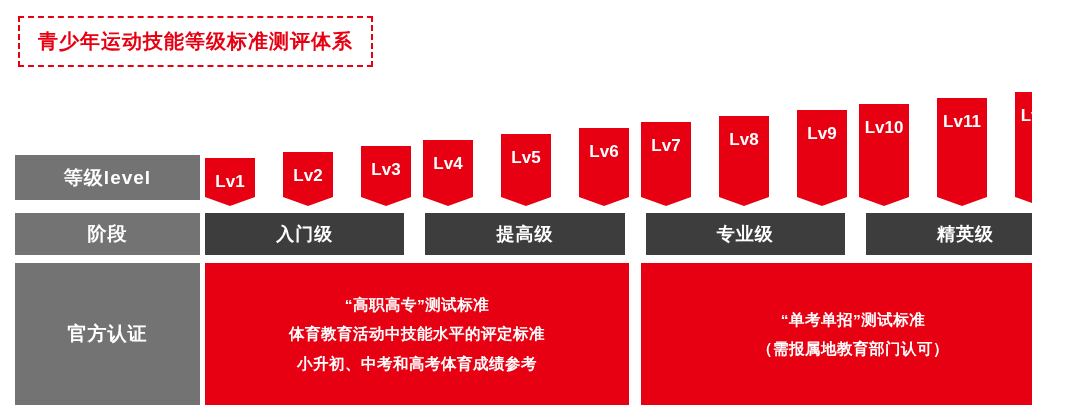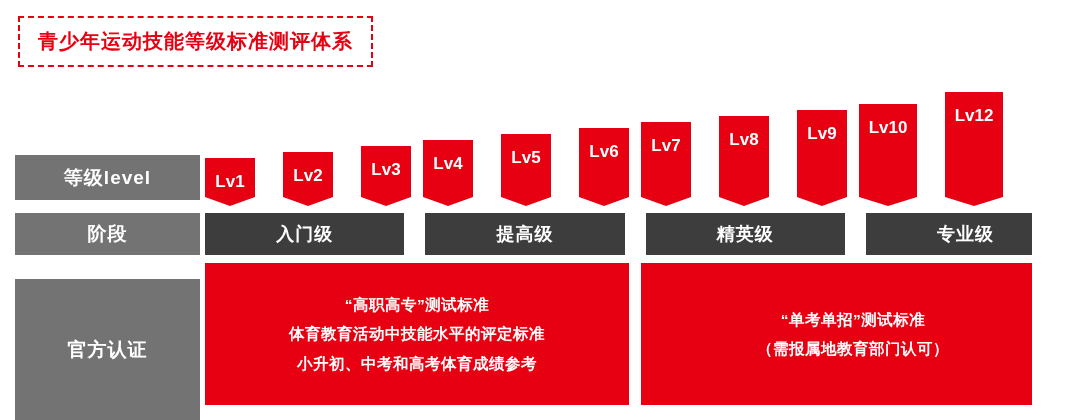--- a/index.html
+++ b/index.html
@@ -21,21 +21,21 @@
 
   
   .side-label {
     position:absolute; left:15px; width:185px;
     background:#737373; color:#ffffff; font-weight:bold;
     display:flex; align-items:center; justify-content:center;
     letter-spacing:1px;
   }
   .side-level { top:155px; height:45px; font-size:19px; }
   .side-stage { top:213px; height:42px; font-size:19px; }
-  .side-cert  { top:263px; height:142px; font-size:19px;margin-top:16px; }
+  .side-cert  { top:263px; height:142px; font-size:19px; }
 
   
   .levels-row {
     position:absolute; left:205px; top:0; width:860px; height:206px;
     display:flex; gap:12px; align-items:flex-end;
   }
   .level-group { display:flex; gap:28px; align-items:flex-end; width:206px; }
   .level-block {
     width:58px; background:#e60012; color:#ffffff;
     font-weight:bold; font-size:17px; text-align:center;
@@ -88,29 +88,30 @@
       <div class="level-block" style="height:72px">Lv5</div>
       <div class="level-block" style="height:78px">Lv6</div>
     </div>
     <div class="level-group">
       <div class="level-block" style="height:84px">Lv7</div>
       <div class="level-block" style="height:90px">Lv8</div>
       <div class="level-block" style="height:96px">Lv9</div>
     </div>
     <div class="level-group">
       <div class="level-block" style="height:102px">Lv10</div>
+      <div class="level-block" style="height:108px">Lv11</div>
       <div class="level-block" style="height:114px">Lv12</div>
     </div>
   </div>
 
   <div class="stage-row">
     <div class="stage-bar">入门级</div>
     <div class="stage-bar">提高级</div>
+    <div class="stage-bar">专业级</div>
     <div class="stage-bar">精英级</div>
-    <div class="stage-bar">专业级</div>
   </div>
 
   <div class="cert-row">
     <div class="cert-block">
       <div>“高职高专”测试标准</div>
       <div>体育教育活动中技能水平的评定标准</div>
       <div>小升初、中考和高考体育成绩参考</div>
     </div>
     <div class="cert-block">
       <div>“单考单招”测试标准</div>

